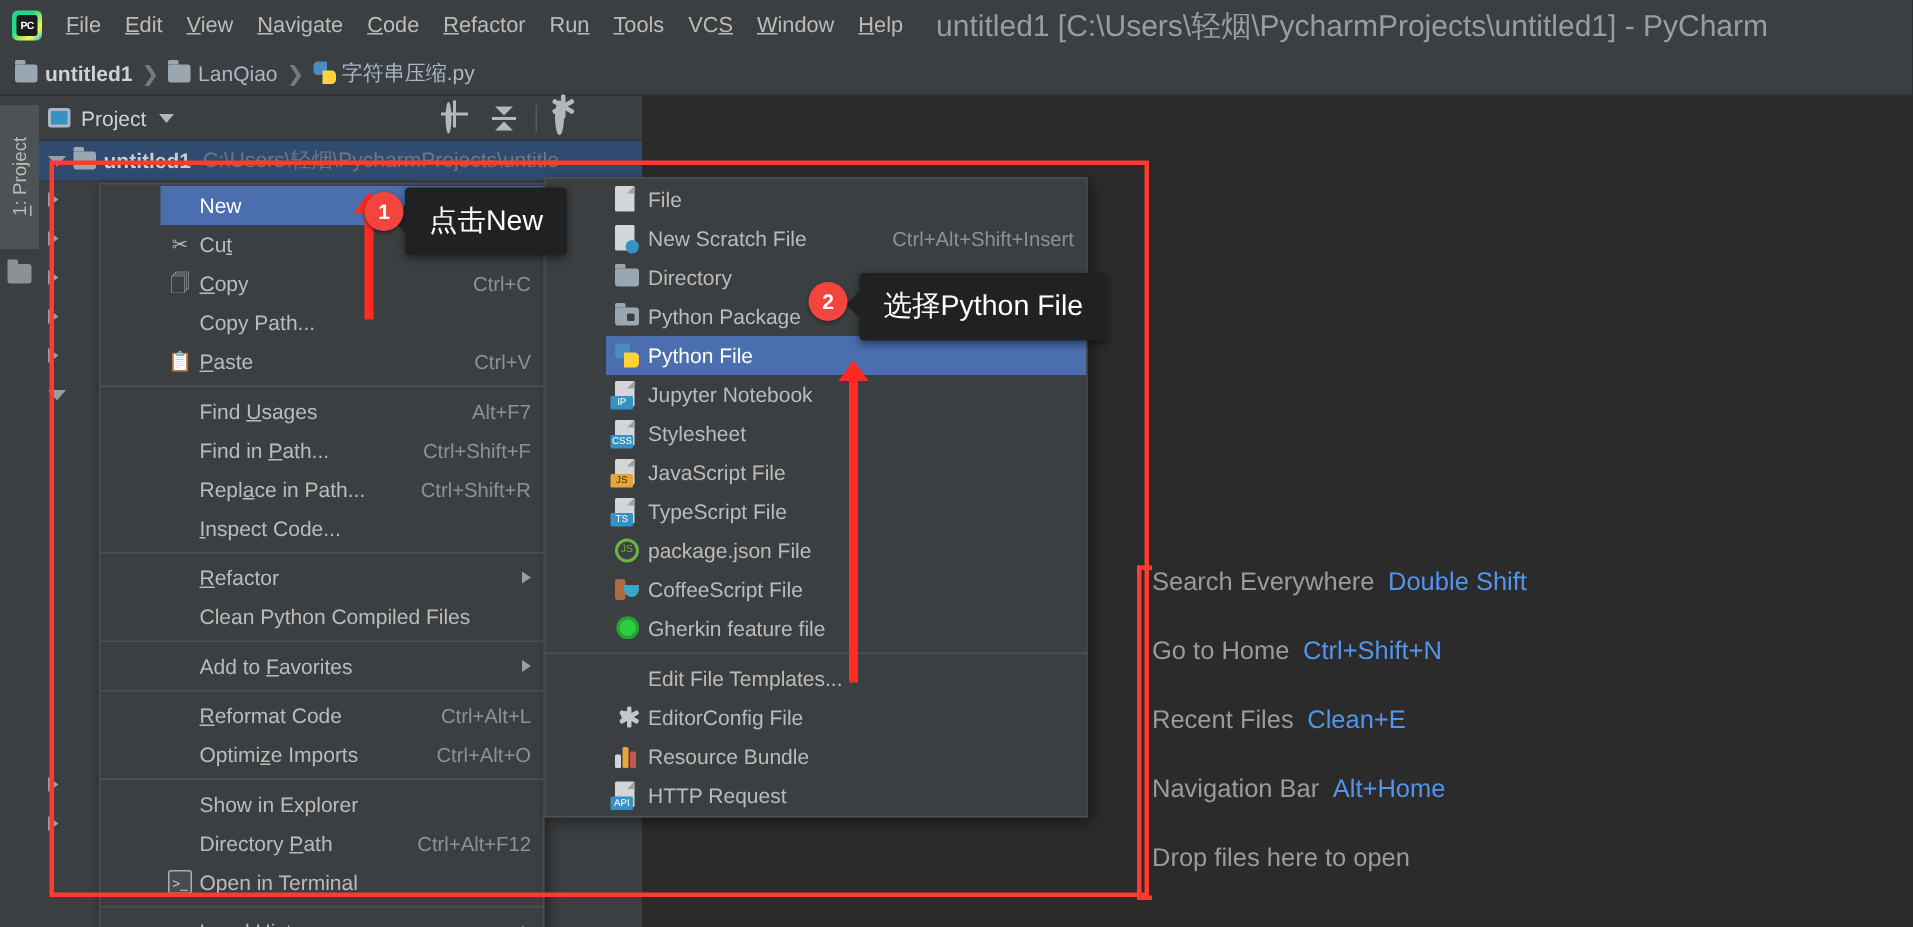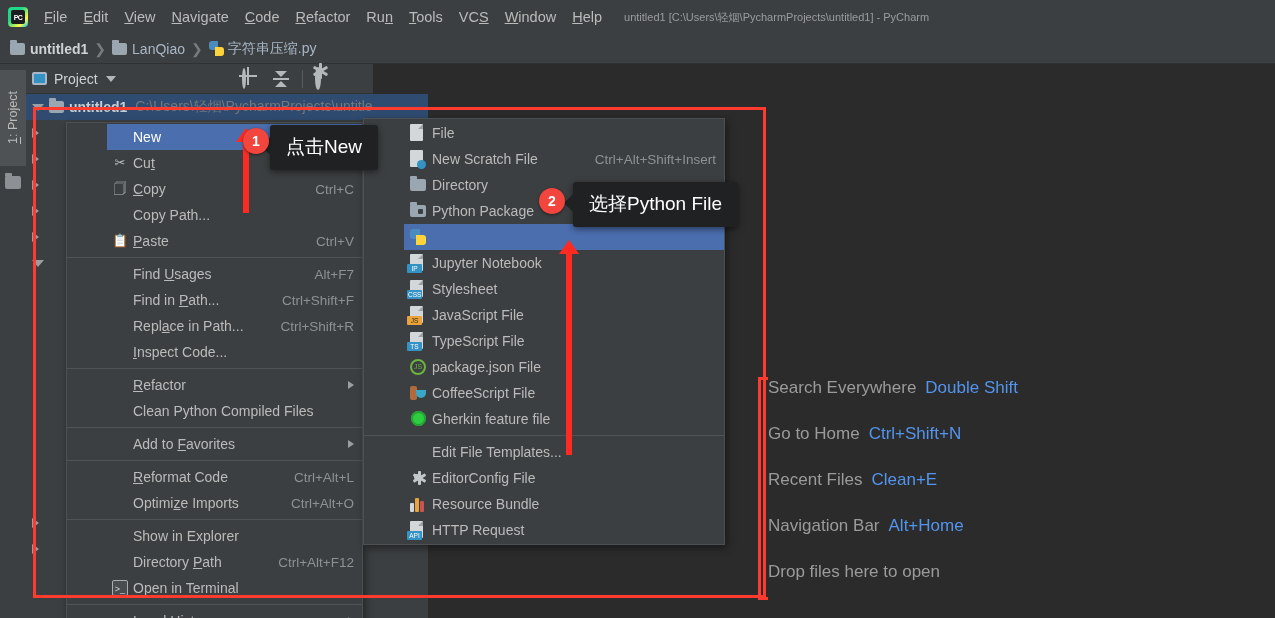--- a/index.html
+++ b/index.html
@@ -28,21 +28,21 @@
     color: #fff; font-size: 7px; font-weight: bold;
     display: flex; align-items: center; justify-content: center;
     letter-spacing: -0.5px;
   }
   .menu-item {
     color: #bbbbbb; font-size: 14.5px; padding: 3px 8px;
     white-space: nowrap; cursor: default;
   }
   .menu-item u { text-decoration: underline; }
   .win-title {
-    color: #9a9c9e; font-size: 11px; margin-left: 14px; white-space: nowrap;
+    color: #9a9c9e; font-size: 20px; margin-left: 14px; white-space: nowrap;
   }
 
   
   .breadcrumb {
     position: absolute; left: 0; top: 34px; width: 1275px; height: 30px;
     background: #3c3f41; display: flex; align-items: center; padding-left: 10px;
     border-bottom: 1px solid #2f3133;
   }
   .crumb { display: flex; align-items: center; color: #a9b7c6; font-size: 14px; }
   .crumb.bold { color: #cfd2d4; font-weight: bold; }
@@ -84,21 +84,21 @@
     position: absolute; left: 5px; top: 112px;
     width: 16px; height: 13px; background: #8d9196; border-radius: 1px 2px 2px 2px;
   }
   .strip-folder::before {
     content: ""; position: absolute; left: 0; top: -3px;
     width: 7px; height: 3px; background: #8d9196; border-radius: 1px 1px 0 0;
   }
 
   
   .projhdr {
-    position: absolute; left: 26px; top: 64px; width: 347px; height: 30px;
+    position: absolute; left: 26px; top: 64px; width: 402px; height: 30px;
     background: #3c3f41; display: flex; align-items: center; padding: 0 6px;
     border-bottom: 1px solid #323436;
   }
   .proj-sq {
     width: 15px; height: 13px; background: #3592c4; border: 2px solid #a9b7c6;
     border-radius: 2px; margin-right: 7px; flex: none;
   }
   .proj-label { color: #cfd2d4; font-size: 14px; }
   .caret-dn {
     margin-left: 8px; width: 0; height: 0;
@@ -631,20 +631,21 @@
       <span class="sico">
           <span class="s-pkg"></span>
         </span>
       <span class="mlabel">Python Package</span>
     </div>
 
     <div class="mrow hl">
       <span class="sico">
           <span class="s-py"></span>
         </span>
+      <span class="mlabel">Python File</span>
     </div>
 
     <div class="mrow">
       <span class="sico">
         <span class="sheet"></span>
           <span class="badge-lbl b-ip">IP</span>
       </span>
       <span class="mlabel">Jupyter Notebook</span>
     </div>
 

